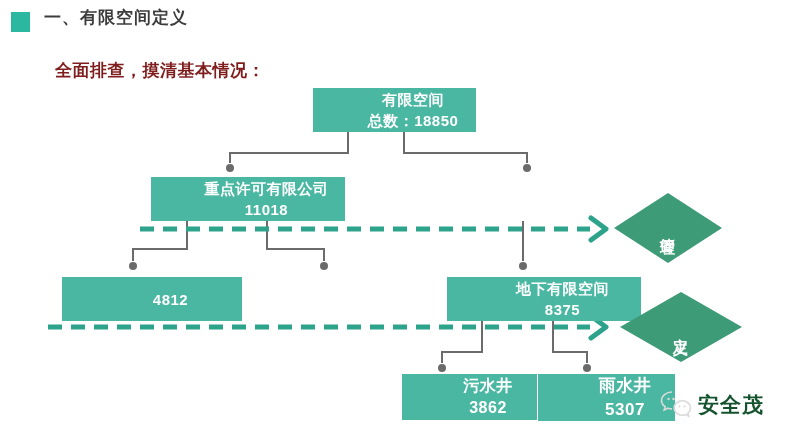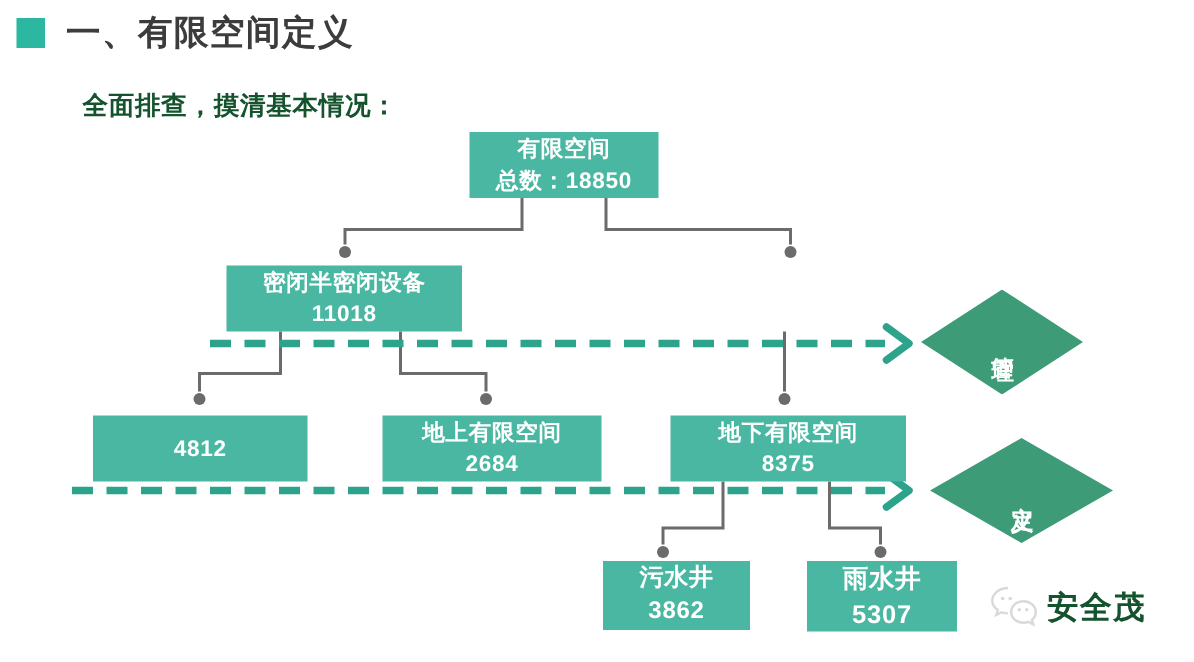--- a/index.html
+++ b/index.html
@@ -2,27 +2,27 @@
 <html><head>
 <meta charset="utf-8">
 <style>
   html,body{margin:0;padding:0;background:#fff;}
   #stage{
     position:relative;width:796px;height:441px;background:#ffffff;overflow:hidden;
     font-family:"Liberation Sans","DejaVu Sans",sans-serif;
   }
   
   .title-bullet{position:absolute;left:11px;top:12px;width:19px;height:20px;background:#2bb7a0;}
-  .page-title{position:absolute;left:44px;top:6px;font-size:23px;font-weight:bold;color:#3c3c3c;letter-spacing:1px;}
-  .subtitle{position:absolute;left:55px;top:59px;font-size:17px;font-weight:bold;color:#14532d;letter-spacing:0.5px;}
+  .page-title{position:absolute;left:44px;top:6px;font-size:17px;font-weight:bold;color:#3c3c3c;letter-spacing:1px;}
+  .subtitle{position:absolute;left:55px;top:59px;font-size:17px;font-weight:bold;color:#7f1d1d;letter-spacing:0.5px;}
   
   .node{
     position:absolute;background:#49b7a1;color:#ffffff;font-weight:bold;font-size:15px;
     display:flex;flex-direction:column;align-items:center;justify-content:center;
-    text-align:center;line-height:1.4;letter-spacing:0.5px;
+    text-align:center;line-height:1.4;letter-spacing:0.5px;padding-left:37px;
   }
   #node-root{left:313px;top:88px;width:126px;height:44px;}
   #node-key-permit{left:151px;top:177px;width:157px;height:44px;}
   #node-permit{left:447px;top:177px;width:152px;height:44px;}
   #node-enclosed{left:62px;top:277px;width:143px;height:44px;}
   #node-above-ground{left:255px;top:277px;width:146px;height:44px;}
   #node-below-ground{left:447px;top:277px;width:157px;height:44px;}
   #node-sewage-well{left:402px;top:374px;width:98px;height:46px;font-size:16px;}
   #node-rain-well{left:538px;top:374px;width:100px;height:47px;font-size:17px;}
   
@@ -74,29 +74,25 @@
       <path d="M48,327 L590,327" stroke-dasharray="14 9"></path>
       <path d="M591,316 L606,327 L591,338" stroke-linecap="round" stroke-linejoin="round"></path>
     </g>
   </svg>
 
   <div class="node" id="node-root">
     <span>有限空间</span>
     <span>总数：18850</span>
   </div>
   <div class="node" id="node-key-permit">
-    <span>密闭半密闭设备</span>
+    <span>重点许可有限公司</span>
     <span>11018</span>
   </div>
   <div class="node" id="node-enclosed">
     <span>4812</span>
-  </div>
-  <div class="node" id="node-above-ground">
-    <span>地上有限空间</span>
-    <span>2684</span>
   </div>
   <div class="node" id="node-below-ground">
     <span>地下有限空间</span>
     <span>8375</span>
   </div>
   <div class="node" id="node-sewage-well">
     <span>污水井</span>
     <span>3862</span>
   </div>
   <div class="node" id="node-rain-well">

